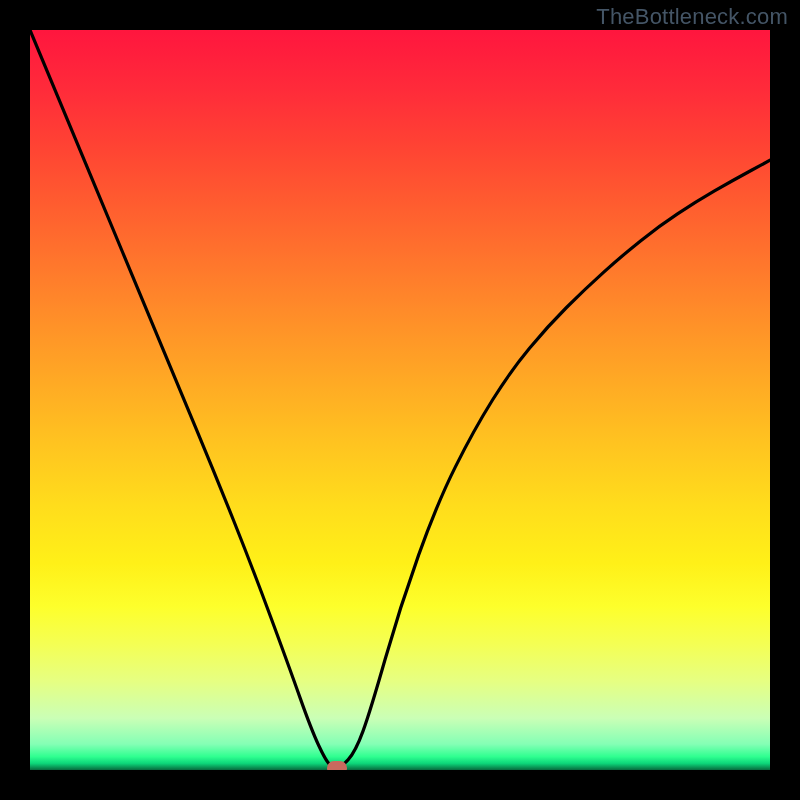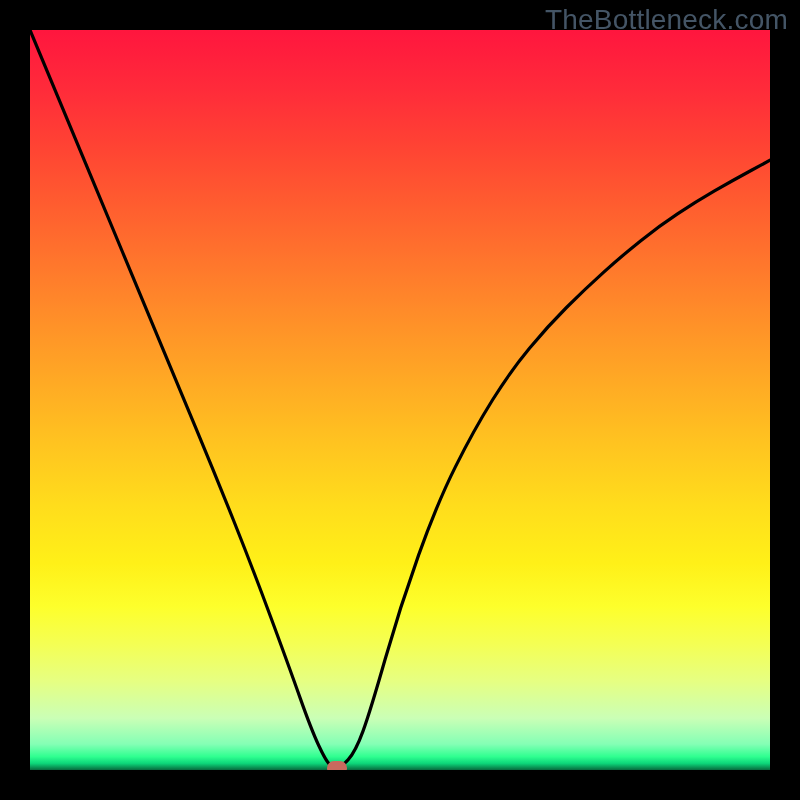--- a/index.html
+++ b/index.html
@@ -8,21 +8,21 @@
     width: 800px;
     height: 800px;
     background: #000;
     position: relative;
   }
   .watermark {
     position: absolute;
     top: 4px;
     right: 12px;
     font-family: Arial, Helvetica, sans-serif;
-    font-size: 28px;
+    font-size: 22px;
     color: #456;
     letter-spacing: 0.2px;
     font-weight: 500;
   }
   .plot-area {
     position: absolute;
     left: 30px;
     top: 30px;
     width: 740px;
     height: 740px;

